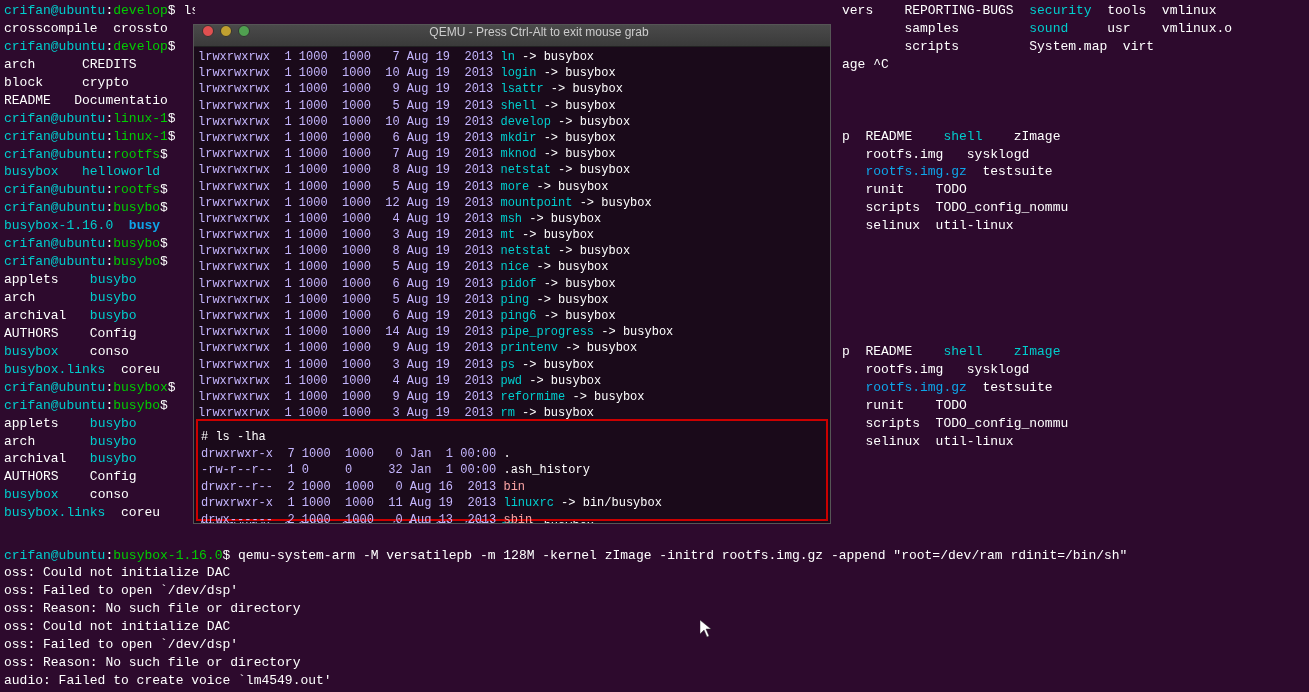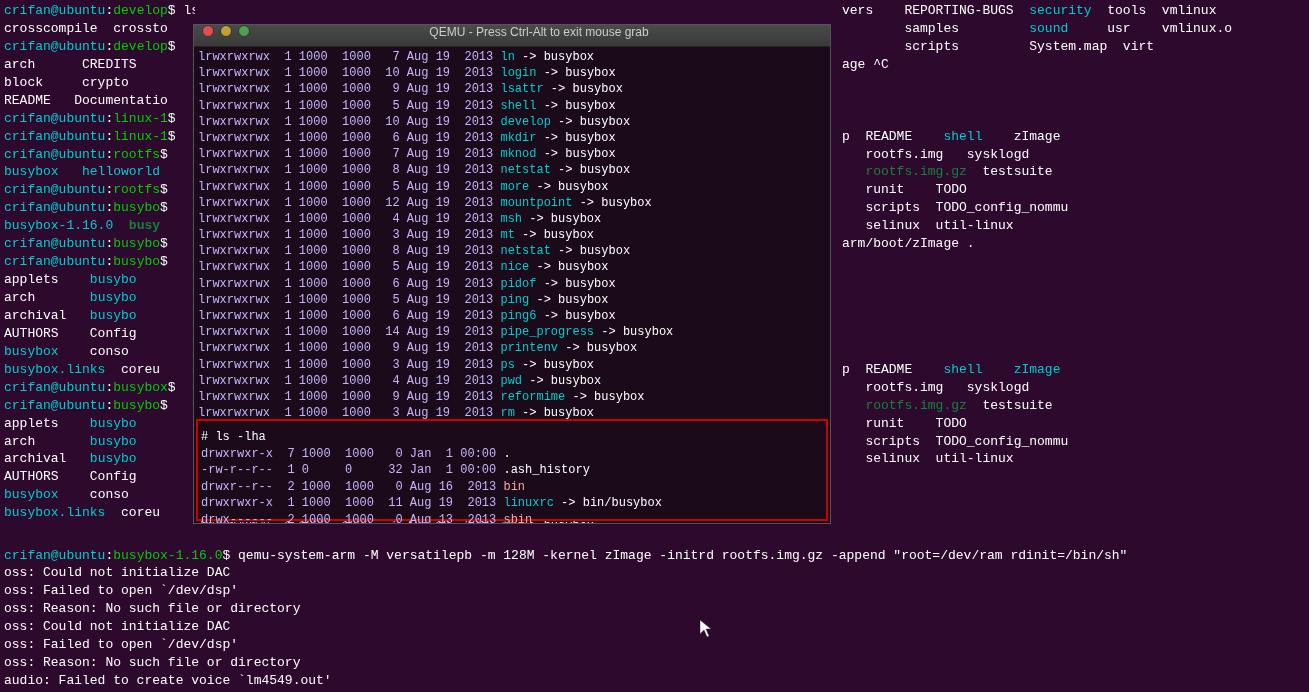--- a/index.html
+++ b/index.html
@@ -110,21 +110,21 @@
       padding: 8px 3px;
       font-size: 12px;
       line-height: 1.38;
     }
 
     
     .cyan { color: #00cdcd; }
     .green { color: #00cd00; }
     .white { color: #ffffff; }
     .gray { color: #c4b5fd; }
-    .red { color: #15803d; }
+    .red { color: #0ea5e9; }
     .light-blue { color: #fca5a5; }
 
     .line { display: block; white-space: pre; }
     .bold { font-weight: bold; margin-top: 17px; }
   </style>
 </head>
 <body>
 
 <div class="terminal-bg">
 
@@ -168,21 +168,20 @@
     <span class="line"><span class="white">age ^C</span></span>
     <span class="line">&nbsp;</span>
     <span class="line">&nbsp;</span>
     <span class="line">&nbsp;</span>
     <span class="line"><span class="white">p  README    </span><span class="cyan">shell</span><span class="white">    zImage</span></span>
     <span class="line"><span class="white">   rootfs.img   sysklogd</span></span>
     <span class="line"><span class="red">   rootfs.img.gz</span><span class="white">  testsuite</span></span>
     <span class="line"><span class="white">   runit    TODO</span></span>
     <span class="line"><span class="white">   scripts  TODO_config_nommu</span></span>
     <span class="line"><span class="white">   selinux  util-linux</span></span>
-    <span class="line"><span class="white">arm/boot/zImage .</span></span>
     <span class="line">&nbsp;</span>
     <span class="line">&nbsp;</span>
     <span class="line">&nbsp;</span>
     <span class="line">&nbsp;</span>
     <span class="line">&nbsp;</span>
     <span class="line">&nbsp;</span>
     <span class="line"><span class="white">p  README    </span><span class="cyan">shell</span><span class="white">    </span><span class="cyan">zImage</span></span>
     <span class="line"><span class="white">   rootfs.img   sysklogd</span></span>
     <span class="line"><span class="red">   rootfs.img.gz</span><span class="white">  testsuite</span></span>
     <span class="line"><span class="white">   runit    TODO</span></span>

